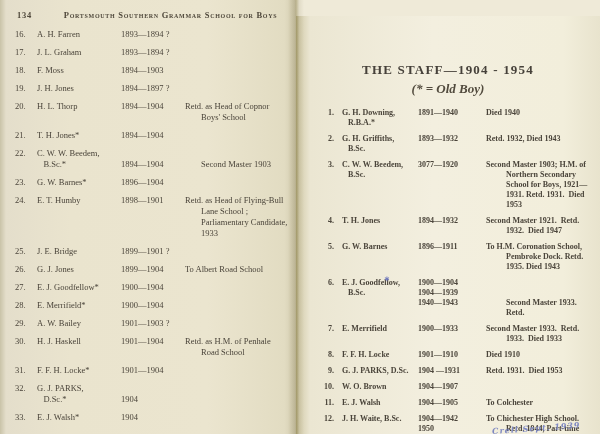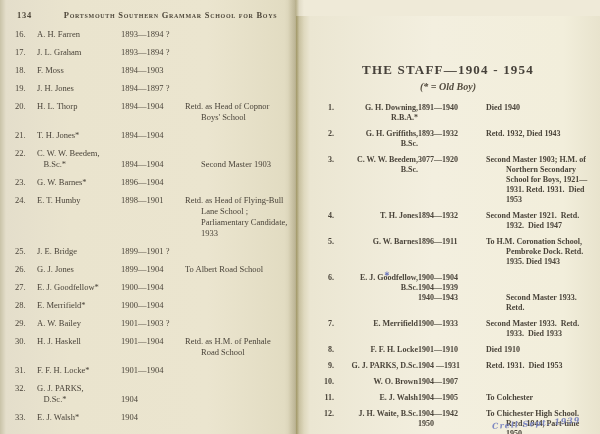--- a/index.html
+++ b/index.html
@@ -23,25 +23,25 @@
   .row .nm  { width:84px; flex:none; white-space:pre-line; }
   .row .yr  { width:64px; flex:none; white-space:pre-line; }
   .row .nt  { flex:1; white-space:pre-line; padding-left:16px; text-indent:-16px; }
   
   .page-right {
     position:absolute; left:296px; top:16px; width:304px; height:434px;
     background:linear-gradient(90deg,#b4ab80 0px,#d4cdad 3px,#ebe6d2 14px,#f3efdf 45%,#f2eedb 88%,#e8e3cd 100%);
     font-weight:bold;
   }
   .rhead { text-align:center; margin-top:46px; font-size:13px; letter-spacing:1.2px; color:#46413a; }
-  .rsub  { text-align:center; font-style:italic; font-size:10px; margin:3px 0 11px; color:#524b3e; }
+  .rsub  { text-align:center; font-style:italic; font-size:13px; margin:3px 0 11px; color:#524b3e; }
   .rentries { padding:0 12px 0 22px; font-size:8px; line-height:10px; }
   .rrow { display:flex; align-items:flex-start; margin-bottom:6px; position:relative; }
   .rrow .num { width:16px; flex:none; text-align:right; margin-right:8px; }
-  .rrow .nm  { width:76px; flex:none; white-space:pre-line;text-align:right; }
+  .rrow .nm  { width:76px; flex:none; white-space:pre-line; }
   .rrow .yr  { width:60px; flex:none; white-space:pre-line; }
   .rrow .nt  { flex:1; white-space:pre-line; padding-left:28px; text-indent:-20px; position:relative; }
   .pnum { position:absolute; bottom:7px; left:0; right:0; text-align:center; font-size:8px; color:#4f483b;margin-left:23px; }
   
   .hw {
     position:absolute; left:14px; top:9px; transform:rotate(-4deg);
     font-family:"DejaVu Serif", serif; font-style:italic;
     color:#7e88c2; font-size:8px; letter-spacing:1px; white-space:nowrap;
     text-indent:0;
   }

